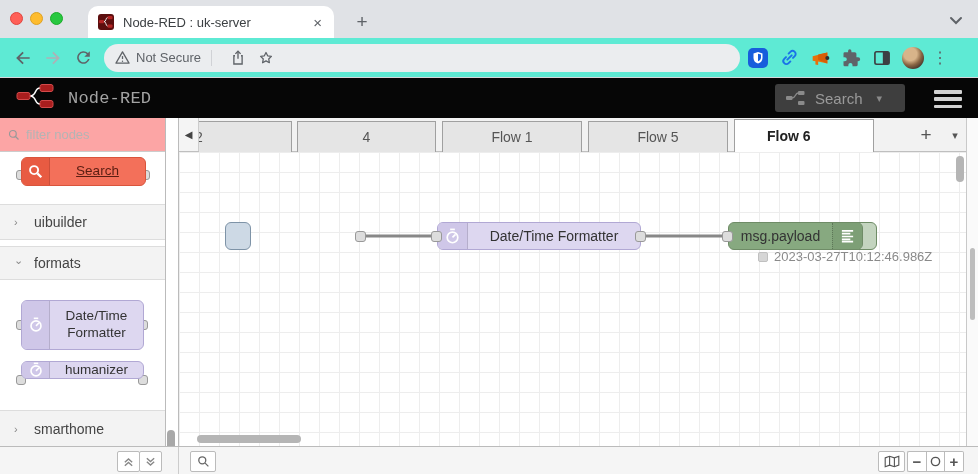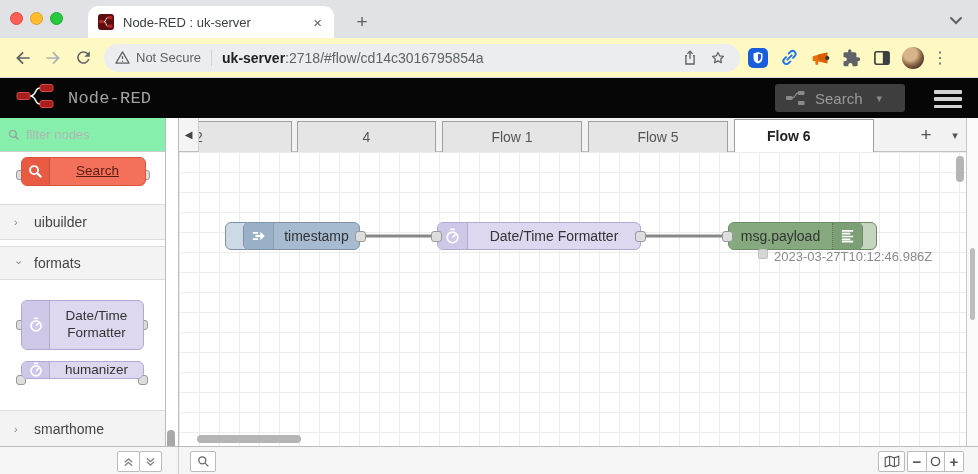--- a/index.html
+++ b/index.html
@@ -16,21 +16,21 @@
   .chrome-tab { position:absolute; left:88px; top:6px; width:246px; height:32px; background:#fff;
     border-radius:10px 10px 0 0; display:flex; align-items:center; padding:0 10px; }
   .favicon { width:16px; height:16px; border-radius:3px; background:#5c0e0e; position:relative; flex:0 0 16px; }
   .chrome-tab .title { margin-left:9px; font-size:13px; color:#3c4043; flex:1; white-space:nowrap; overflow:hidden; }
   .tab-close { font-size:15px; color:#5f6368; cursor:default; padding:0 2px; }
   .newtab { position:absolute; left:348px; top:8px; width:28px; height:28px; border-radius:50%;
     display:flex; align-items:center; justify-content:center; font-size:19px; color:#5f6368; }
   .strip-chev { position:absolute; right:12px; top:10px; width:20px; height:20px; }
 
   
-  .toolbar { position:absolute; left:0; top:38px; width:978px; height:40px; background:#fef9c3;
+  .toolbar { position:absolute; left:0; top:38px; width:978px; height:40px; background:#5eead4;
     border-bottom:1px solid #d6d7da; display:flex; align-items:center; }
   .nav-ic { width:30px; height:30px; display:flex; align-items:center; justify-content:center; flex:0 0 30px; }
   .nav-ic:first-child { margin-left:8px; }
   .omnibox { margin-left:6px; width:636px; height:28px; background:#ebedef; border-radius:14px;
     display:flex; align-items:center; padding:0 10px; }
   .omnibox .sec { font-size:13px; color:#5f6368; margin:0 4px 0 5px; white-space:nowrap; }
   .om-div { width:1px; height:16px; background:#d0d2d6; margin:0 10px 0 6px; }
   .url { font-size:14px; white-space:nowrap; overflow:hidden; flex:1; }
   .url .host { color:#202124; font-weight:bold; }
   .url .rest { color:#5f6368; }
@@ -50,21 +50,21 @@
     border-radius:3px; display:flex; align-items:center; padding:0 10px; }
   .deploy .lbl { color:#9a9a9a; font-size:15px; margin-left:8px; }
   .deploy .caret { color:#8a8a8a; font-size:11px; margin-left:14px; }
   .hamburger { position:absolute; left:934px; top:90px; width:28px; height:18px;
     display:flex; flex-direction:column; justify-content:space-between; }
   .hamburger span { display:block; height:3.5px; background:#d2d2d2; border-radius:1px; }
 
   
   .palette { position:absolute; left:0; top:118px; width:166px; height:328px; background:#fff;
     border-right:1px solid #bbb; }
-  .filter-row { position:absolute; left:0; top:0; width:165px; height:34px; background:#86efac;
+  .filter-row { position:absolute; left:0; top:0; width:165px; height:34px; background:#fca5a5;
     border-bottom:1px solid #ccc; display:flex; align-items:center; padding-left:8px; }
   .filter-row input { border:none; outline:none; background:transparent; font-size:13px; color:#444;
     margin-left:6px; width:120px; font-family:"Liberation Sans",sans-serif; }
   .filter-row input::placeholder { color:#b4b4b4; }
   .cat { position:absolute; left:0; width:165px; background:#f3f3f3; border-top:1px solid #ddd;
     border-bottom:1px solid #ddd; display:flex; align-items:center; }
   .cat .chev { color:#888; font-size:11px; margin:0 10px 0 14px; width:10px; }
   .cat .clabel { color:#444; font-size:14px; font-weight:normal; }
   .pnode { position:absolute; border-radius:6px; display:flex; align-items:stretch; font-size:13.5px; color:#333; }
   .pnode .ibox { width:28px; display:flex; align-items:center; justify-content:center;
@@ -100,21 +100,21 @@
     align-items:stretch; font-size:14px; color:#333; z-index:2; }
   .fnode .ibox { width:30px; display:flex; align-items:center; justify-content:center; border-radius:5px 0 0 5px; }
   .fnode .ibox.right { border-radius:0 5px 5px 0; border-left:1px dotted rgba(0,0,0,0.25); }
   .fnode .ibox.left { border-right:1px solid rgba(0,0,0,0.12); }
   .fnode .nlabel { flex:1; display:flex; align-items:center; justify-content:center; white-space:nowrap; padding:0 8px; }
   .cport { position:absolute; width:11px; height:11px; background:#ddd; border:1px solid #999; border-radius:3px; z-index:3; }
   .inj-btn { position:absolute; width:26px; height:28px; background:#cdd9e5; border:1px solid #7e93a7;
     border-radius:6px; z-index:1; }
   .dbg-btn { position:absolute; width:26px; height:28px; background:#c3d4bf; border:1px solid #6f8c67;
     border-radius:6px; z-index:1; }
-  .status { position:absolute; display:flex; align-items:flex-start; z-index:2;padding-left:28px; }
+  .status { position:absolute; display:flex; align-items:center; z-index:2;padding-left:28px; }
   .status .sq { width:10px; height:10px; background:#d6d6d6; border:1px solid #c0c0c0; border-radius:2px; }
   .status .stxt { margin-left:6px; font-size:13px; color:#8a8a8a; white-space:nowrap; }
   .hscroll { position:absolute; left:18px; top:283px; width:104px; height:8px; background:#b5b5b5; border-radius:4px; }
   .vscroll { position:absolute; left:777px; top:4px; width:8px; height:26px; background:#b5b5b5; border-radius:4px; }
 
   
   .page-strip { position:absolute; left:966px; top:118px; width:12px; height:328px; background:#fafafa;
     border-left:1px solid #c9c9c9; }
   .page-thumb { position:absolute; left:3px; top:130px; width:5px; height:72px; background:#bdbdbd; border-radius:3px; }
 
@@ -172,23 +172,20 @@
         </svg>
     </div>
     <div class="omnibox">
       <svg width="17" height="17" viewBox="0 0 24 24">
         <path d="M12 4 2.8 20h18.4z" fill="none" stroke="#5f6368" stroke-width="1.8" stroke-linejoin="round"></path>
         <path d="M12 10v4.2" stroke="#5f6368" stroke-width="1.8"></path>
           <circle cx="12" cy="17.2" r="1" fill="#5f6368"></circle>
       </svg>
       <span class="sec">Not Secure</span>
       <div class="om-div"></div>
-      <div class="url">
-        <span class="host">uk-server</span><span class="rest">:2718/#flow/cd14c3016795854a</span>
-      </div>
       <div class="om-ic">
         <svg width="18" height="18" viewBox="0 0 24 24" fill="none" stroke="#5f6368" stroke-width="1.8">
           <path d="M8 9H6.5v11h11V9H16"></path>
             <path d="M12 3v10"></path>
             <path d="M8.5 6.5 12 3l3.5 3.5"></path>
         </svg>
       </div>
       <div class="om-ic">
         <svg width="18" height="18" viewBox="0 0 24 24">
             <path d="M12 4.6l2.2 4.5 5 .7-3.6 3.5.9 5-4.5-2.4-4.5 2.4.9-5L4.8 9.8l5-.7z" fill="none" stroke="#5f6368" stroke-width="1.7" stroke-linejoin="round"></path>
@@ -346,30 +343,20 @@
   </div>
 
   <div class="canvas">
     <svg class="wires">
       <path d="M182 84 H258" stroke="#888" stroke-width="3" fill="none" stroke-linecap="round"></path>
       <path d="M462 84 H544" stroke="#888" stroke-width="3" fill="none" stroke-linecap="round"></path>
     </svg>
 
     <div class="inj-btn" style="left:46px; top:70px;"></div>
     <div class="cport" style="left:176px; top:79px;"></div>
-    <div class="fnode" style="left:64px; top:70px; width:117px; background:#a6bbcf; border-color:#7e93a7;">
-      <div class="ibox left" style="background:#99b0c6;">
-        <svg width="16" height="16" viewBox="0 0 18 18">
-          <path d="M2 5.5h6M2 12.5h6" stroke="#fff" stroke-width="2"></path>
-          <path d="M5 9h7" stroke="#fff" stroke-width="2.4"></path>
-          <path d="M10.5 4.2 15.5 9l-5 4.8z" fill="#fff"></path>
-        </svg>
-      </div>
-      <div class="nlabel">timestamp</div>
-    </div>
 
     <div class="cport" style="left:252px; top:79px;"></div>
     <div class="cport" style="left:456px; top:79px;"></div>
     <div class="fnode" style="left:258px; top:70px; width:204px; background:#ddd7f0; border-color:#b1a8d4;">
       <div class="ibox left" style="background:#cfc7e8;">
         <svg width="17" height="17" viewBox="0 0 18 18">
             <path d="M6.5 1.5h5" stroke="#fff" stroke-width="1.8"></path>
             <circle cx="9" cy="10" r="5.6" fill="none" stroke="#fff" stroke-width="1.8"></circle>
             <path d="M9 10l3.2-3.2" stroke="#fff" stroke-width="1.8"></path>
           </svg>

